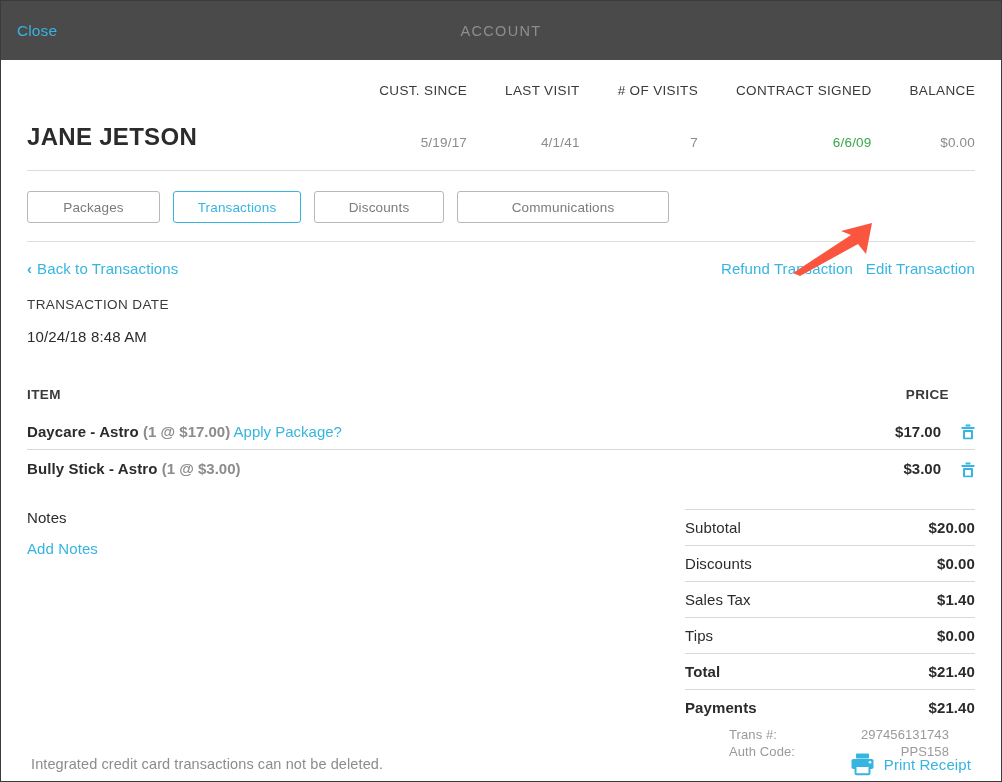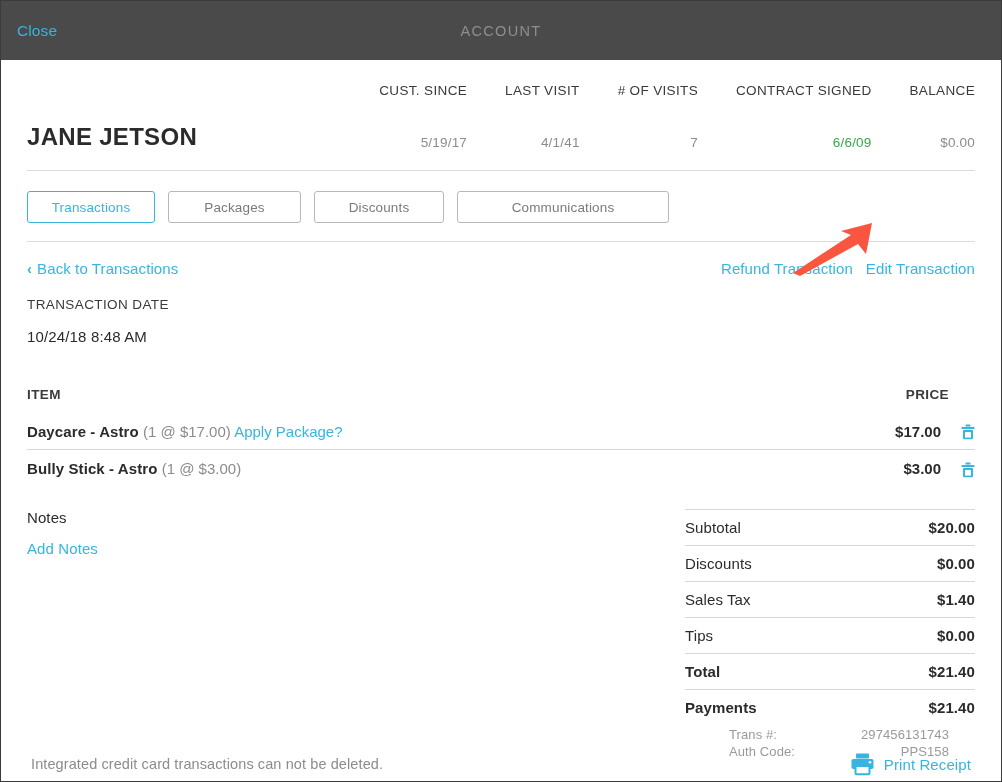--- a/index.html
+++ b/index.html
@@ -203,21 +203,21 @@
     font-size: 15px;
     white-space: nowrap;
     padding-right: 8px;
   }
   .items td.trash-col {
     width: 26px;
     text-align: right;
     padding-right: 0;
   }
   .item-name { font-weight: bold; letter-spacing: 0.1px; }
-  .item-qty { color: #8c8c8c; font-weight: normal; }
+  .item-qty { color: #8c8c8c; font-weight: bold; }
   .item-apply {
     color: #36b5e0;
     cursor: pointer;
     font-weight: normal;
   }
   .indent { padding-left: 20px; }
 
   .trash-icon {
     display: inline-block;
     vertical-align: middle;
@@ -359,22 +359,22 @@
         <div class="stat">
           <div class="stat-label">BALANCE</div>
           <div class="stat-value">$0.00</div>
         </div>
       </div>
     </div>
 
     <hr class="hr-main">
 
     <div class="tabs">
+      <div class="tab tab-packages">Packages</div>
       <div class="tab active">Transactions</div>
-      <div class="tab tab-packages">Packages</div>
       <div class="tab tab-discounts">Discounts</div>
       <div class="tab tab-comm">Communications</div>
     </div>
 
     <hr class="hr-main">
 
     <div class="action-row">
       <span class="back-link">
         <span class="back-chevron">‹</span>
         <span>Back to Transactions</span>

